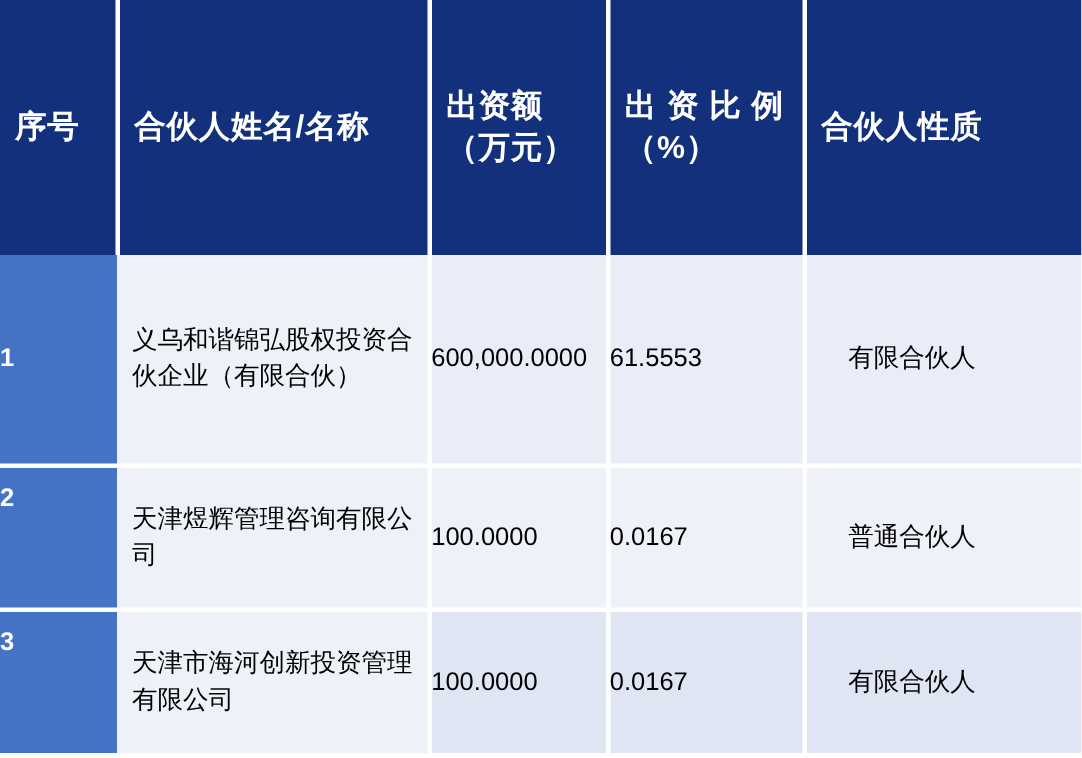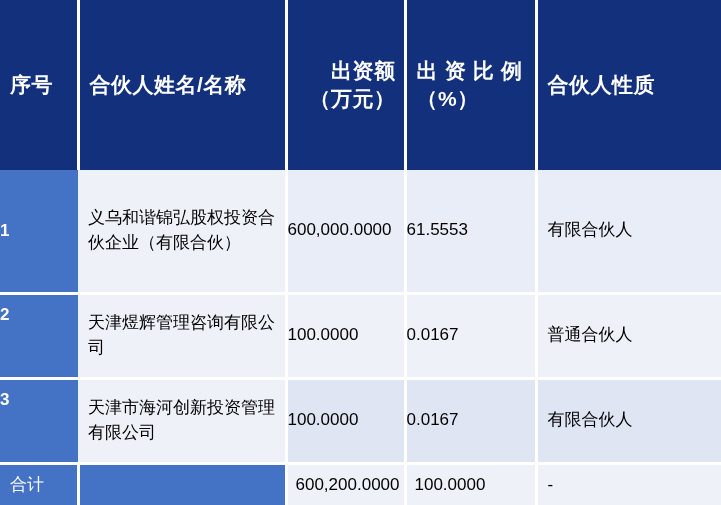--- a/index.html
+++ b/index.html
@@ -64,21 +64,20 @@
     width: 106px;
   }
   .ratio-line2 {
     display: block;
     text-align: justify;
     text-align-last: justify;
     width: 58px;
   }
   .amount-line {
     display: block;
-    text-align: right;
   }
 
   
   tbody tr.row-1 { height: 123px; }
   tbody tr.row-2 { height: 85px; }
   tbody tr.row-3 { height: 85px; }
   tbody tr.total-row { height: 42px; }
 
   td.idx-cell {
     background: #4472c4;
@@ -106,21 +105,21 @@
   td.data-cell.name-cell {
     padding-left: 10px;
     padding-right: 4px;
   }
   td.data-cell.amount-cell,
   td.data-cell.ratio-cell {
     white-space: nowrap;
   }
   td.data-cell.nature-cell {
     border-right: none;
-    padding-left: 10px;
+    padding-left: 28px;
   }
   tbody tr.row-1 td.data-cell {
     background: #e9edf7;
   }
   tbody tr.row-2 td.data-cell {
     background: #eef1f8;
   }
   tbody tr.row-3 td.data-cell {
     background: #dfe5f3;
   }
@@ -217,22 +216,15 @@
         <td class="data-cell ratio-cell">0.0167</td>
         <td class="data-cell nature-cell">普通合伙人</td>
       </tr>
       <tr class="row-3">
         <td class="idx-cell">3</td>
         <td class="data-cell name-cell">天津市海河创新投资管理有限公司</td>
         <td class="data-cell amount-cell">100.0000</td>
         <td class="data-cell ratio-cell">0.0167</td>
         <td class="data-cell nature-cell">有限合伙人</td>
       </tr>
-      <tr class="total-row">
-        <td class="total-label">合计</td>
-        <td class="total-blank"></td>
-        <td class="total-cell">600,200.0000</td>
-        <td class="total-cell">100.0000</td>
-        <td class="total-cell last">-</td>
-      </tr>
     </tbody>
   </table>
 </div>
 
 </body></html>

